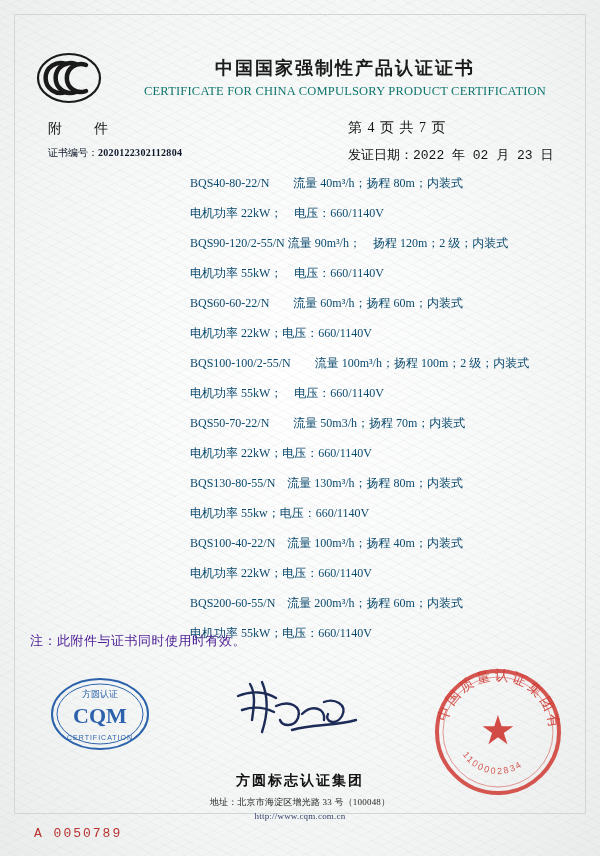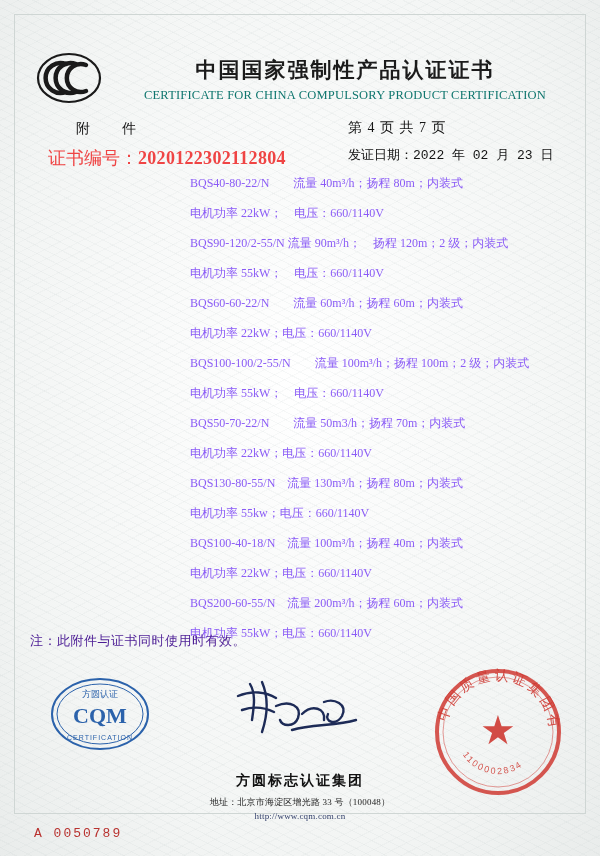--- a/index.html
+++ b/index.html
@@ -52,56 +52,55 @@
 
   .title-block {
     position: absolute;
     left: 110px;
     top: 56px;
     width: 470px;
     text-align: center;
   }
   .title-cn {
     font-family: Liberation Serif, serif;
-    font-size: 21px;
+    font-size: 18px;
     font-weight: bold;
     letter-spacing: 2px;
     color: #1b1b1b;
   }
   .title-en {
     margin-top: 4px;
     font-family: "Liberation Serif", serif;
     font-size: 12.5px;
     letter-spacing: 0.2px;
     color: #0f766e;
   }
 
   .attachment-label {
     position: absolute;
     left: 48px;
     top: 120px;
     font-size: 14px;
     letter-spacing: 9px;
     color: #141414;
-    margin-left: 28px;
   }
   .page-count {
     position: absolute;
     left: 348px;
     top: 119px;
     font-size: 14px;
     color: #141414;
     letter-spacing: 1px;
   }
   .cert-no {
     position: absolute;
     left: 48px;
     top: 146px;
-    font-size: 18px;
-    color: #ef4444;
+    font-size: 10px;
+    color: #0f172a;
   }
   .cert-no b {
     font-weight: bold;
     letter-spacing: 0.3px;
   }
   .issue-date {
     position: absolute;
     left: 348px;
     top: 146px;
     font-size: 13px;
@@ -110,21 +109,21 @@
   }
 
   .spec-list {
     position: absolute;
     left: 190px;
     top: 176px;
     width: 380px;
   }
   .spec-line {
     font-size: 12px;
-    color: #8b5cf6;
+    color: #0c4a6e;
     line-height: 15px;
     margin-bottom: 15px;
     white-space: nowrap;
   }
 
   .note {
     position: absolute;
     left: 30px;
     top: 632px;
     font-size: 13px;
@@ -237,21 +236,21 @@
       <div class="spec-line">BQS90-120/2-55/N 流量 90m³/h；　扬程 120m；2 级；内装式</div>
       <div class="spec-line">电机功率 55kW；　电压：660/1140V</div>
       <div class="spec-line">BQS60-60-22/N　　流量 60m³/h；扬程 60m；内装式</div>
       <div class="spec-line">电机功率 22kW；电压：660/1140V</div>
       <div class="spec-line">BQS100-100/2-55/N　　流量 100m³/h；扬程 100m；2 级；内装式</div>
       <div class="spec-line">电机功率 55kW；　电压：660/1140V</div>
       <div class="spec-line">BQS50-70-22/N　　流量 50m3/h；扬程 70m；内装式</div>
       <div class="spec-line">电机功率 22kW；电压：660/1140V</div>
       <div class="spec-line">BQS130-80-55/N　流量 130m³/h；扬程 80m；内装式</div>
       <div class="spec-line">电机功率 55kw；电压：660/1140V</div>
-      <div class="spec-line">BQS100-40-18/N　流量 100m³/h；扬程 40m；内装式</div>
+      <div class="spec-line">BQS100-40-22/N　流量 100m³/h；扬程 40m；内装式</div>
       <div class="spec-line">电机功率 22kW；电压：660/1140V</div>
       <div class="spec-line">BQS200-60-55/N　流量 200m³/h；扬程 60m；内装式</div>
       <div class="spec-line">电机功率 55kW；电压：660/1140V</div>
     </div>
 
     <div class="note">注：此附件与证书同时使用时有效。</div>
 
     <div class="cqm-logo">
       <svg viewBox="0 0 104 78" width="104" height="78">
         <ellipse cx="52" cy="39" rx="48" ry="35" fill="none" stroke="#2b62ab" stroke-width="2"></ellipse>

